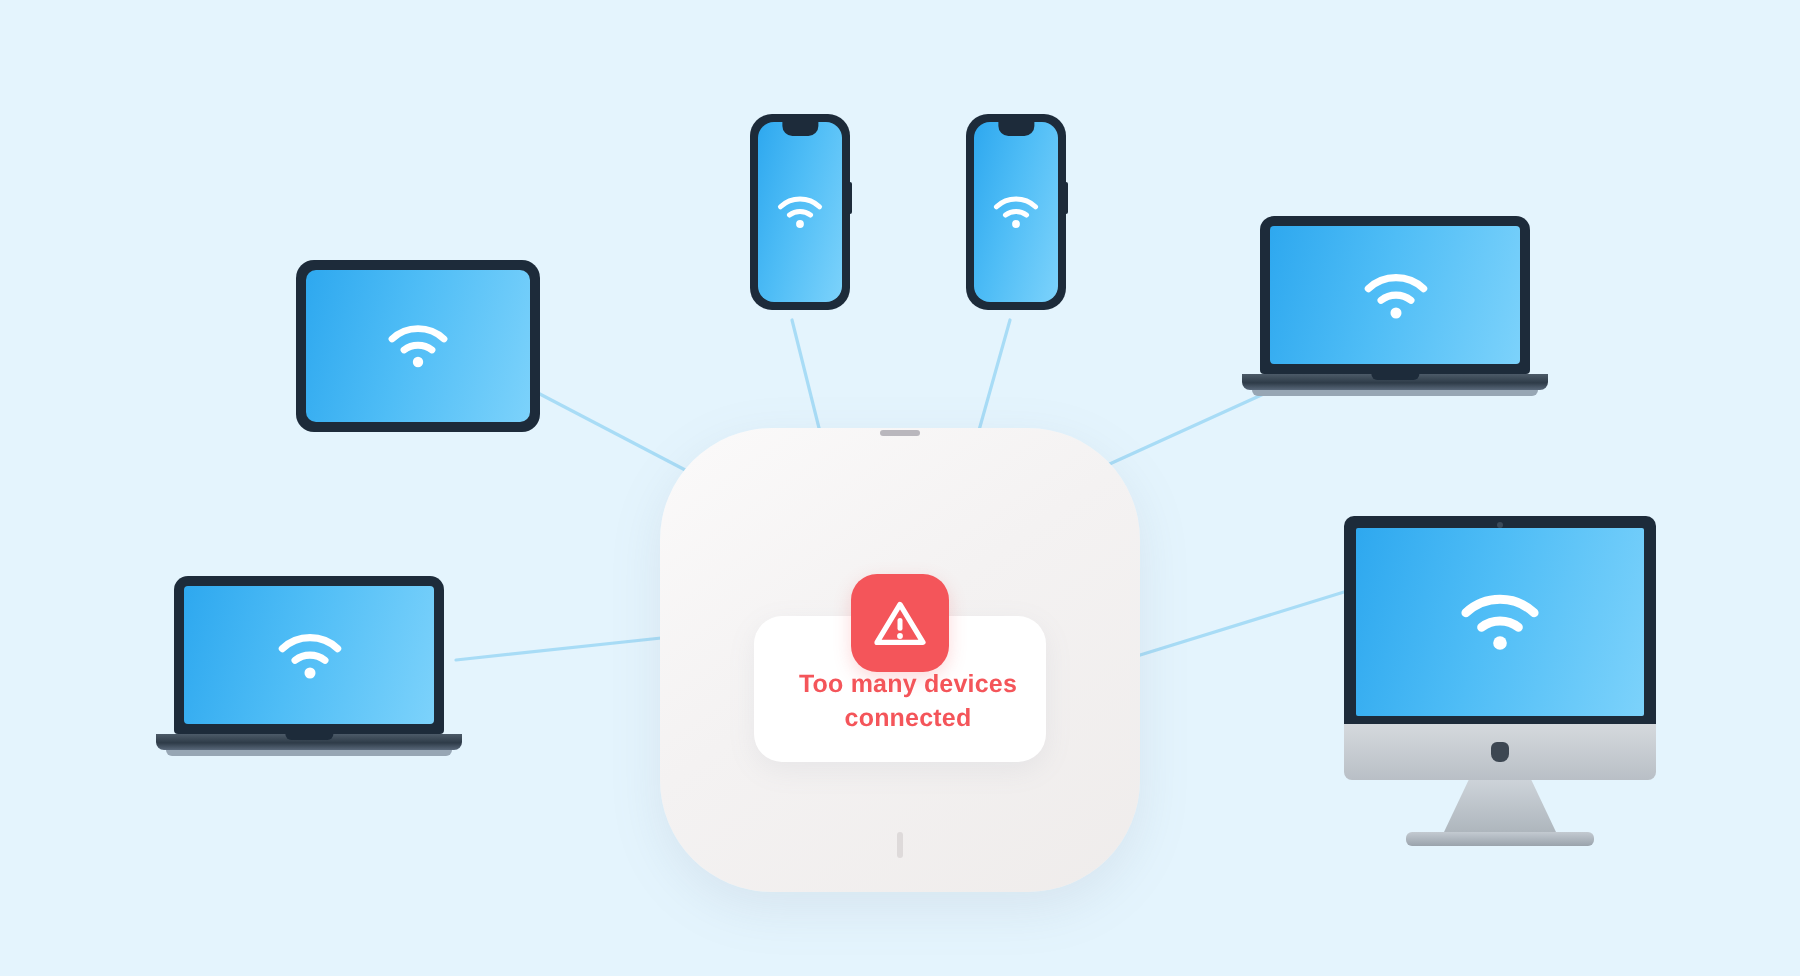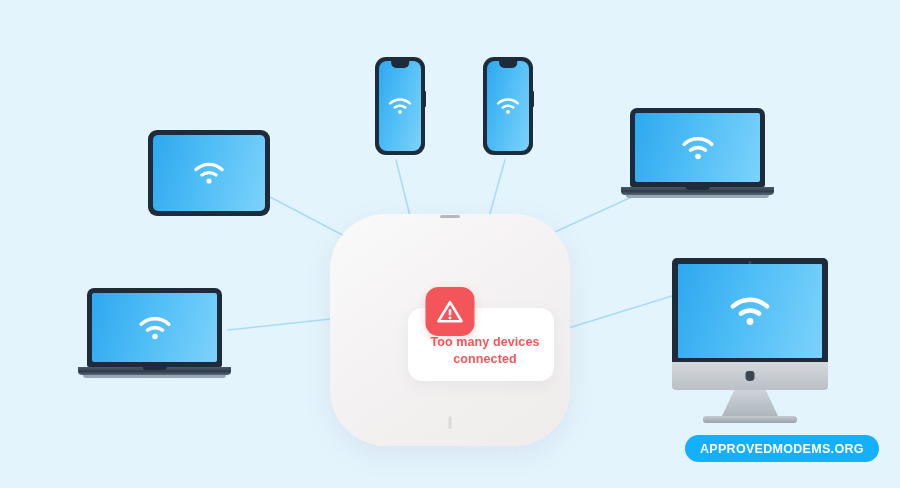--- a/index.html
+++ b/index.html
@@ -192,21 +192,20 @@
     position: absolute;
     left: 50%; top: 94px;
     transform: translateX(-50%);
     width: 146px;
     background: #ffffff;
     border-radius: 14px;
     box-shadow: 0 4px 14px rgba(130,140,160,0.10);
     padding: 26px 2px 14px 10px;
     box-sizing: border-box;
     text-align: center;
-    margin-left: 31px;
   }
   #warning-text {
     color: #f4555a;
     font-size: 12.5px;
     font-weight: bold;
     line-height: 1.32;
     letter-spacing: 0.1px;
   }
   #warning-badge {
     position: absolute;
@@ -347,17 +346,14 @@
       <svg width="27" height="25" viewBox="0 0 27 25" xmlns="http://www.w3.org/2000/svg">
         <path d="M13.5 3.2 L25 22.2 L2 22.2 Z" fill="none" stroke="#ffffff" stroke-width="2.6" stroke-linejoin="round"></path>
         <rect x="12.25" y="10" width="2.5" height="6.4" rx="1.25" fill="#ffffff"></rect>
         <circle cx="13.5" cy="19" r="1.45" fill="#ffffff"></circle>
       </svg>
     </div>
 
     <div class="led"></div>
   </div>
 
-  <div id="brand-badge">
-    <span>APPROVEDMODEMS.ORG</span>
-  </div>
 
 </div>
 
 </body></html>

